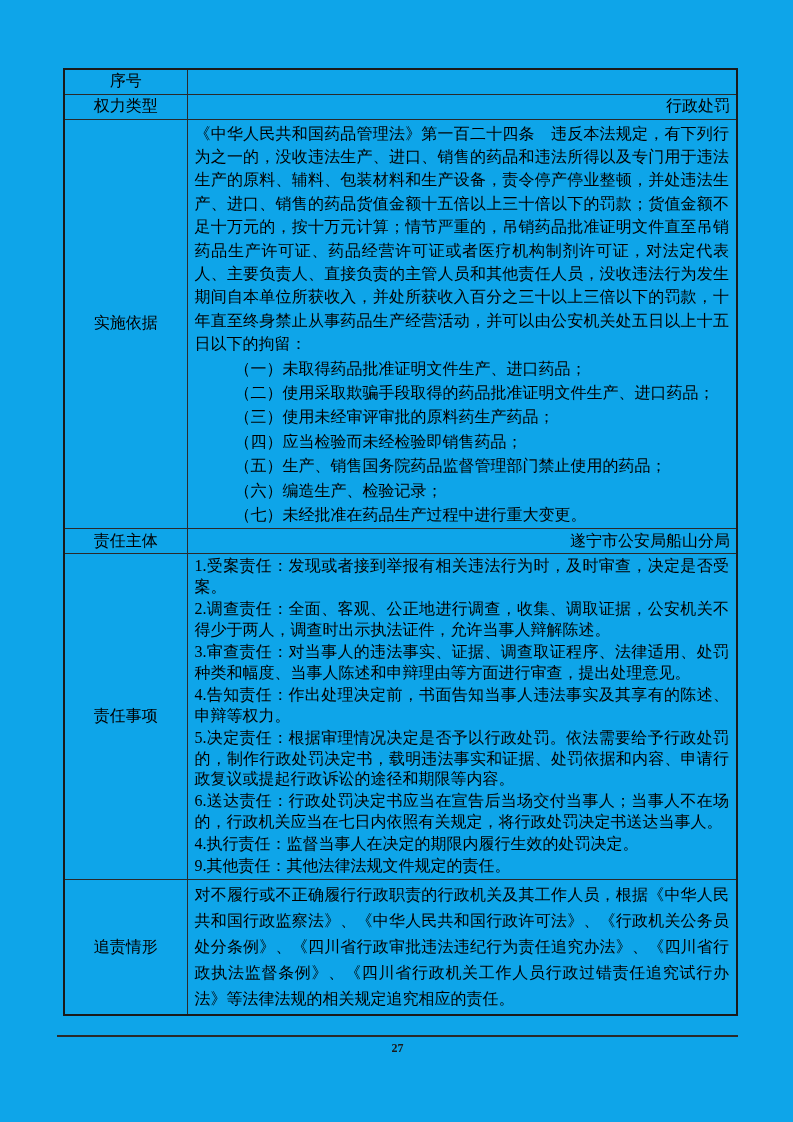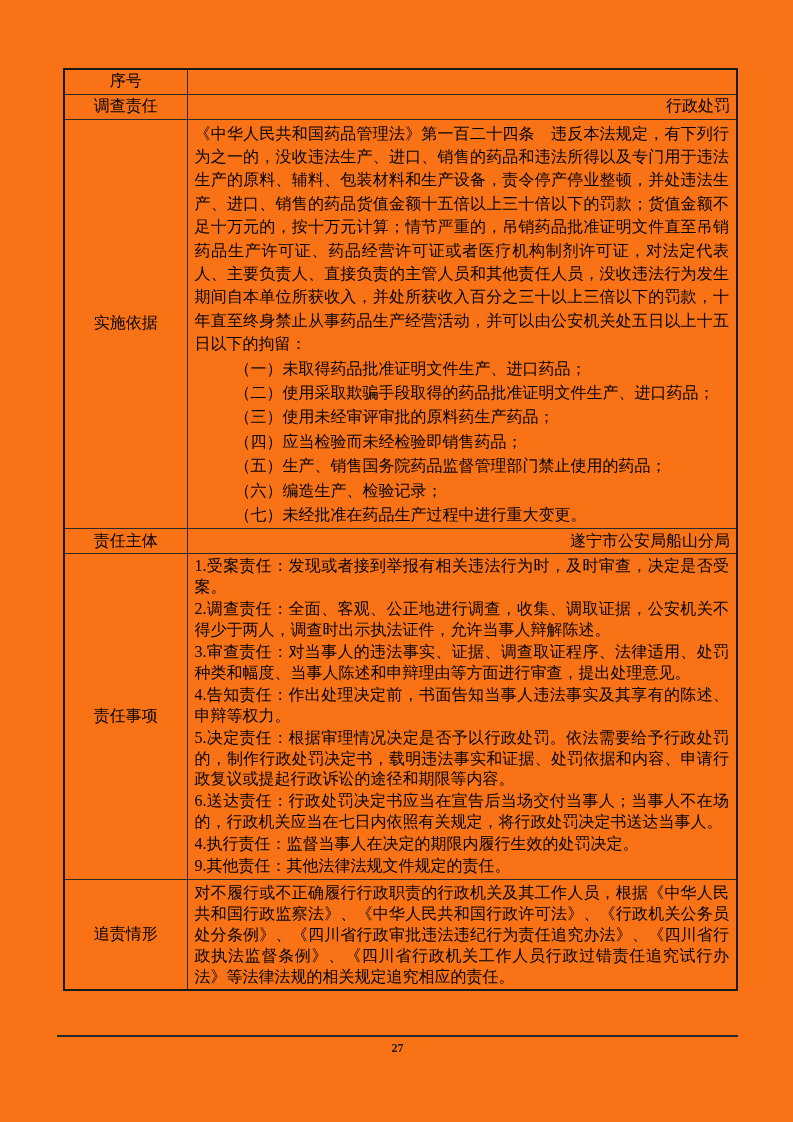--- a/index.html
+++ b/index.html
@@ -1,20 +1,20 @@
 <!DOCTYPE html>
 <html><head>
 <meta charset="utf-8">
 <style>
   html, body { margin:0; padding:0; background:#ffffff; }
   .page {
     position: relative;
     width: 793px;
     height: 1122px;
-    background: #f97316;
+    background: #0ea5e9;
     font-family: "Liberation Serif", "DejaVu Serif", serif;
     color: #000000;
     overflow: hidden;
   }
   table.doc {
     position: absolute;
     left: 63px;
     top: 68px;
     width: 675px;
     border-collapse: collapse;
@@ -30,21 +30,21 @@
   }
   col.label-col { width: 123px; }
   th.row-label { text-align: center; }
   td.center-val { text-align: right; }
   tr.short-row { height: 25px; }
   td.long-cell { padding: 3px 7px; }
   td.long-cell p { margin: 1px; }
   .basis p { line-height: 23.4px; text-align: justify; }
   .basis p.li { text-indent: 2.5em; text-align: left; }
   .duties p { line-height: 20.9px; text-align: justify; }
-  .pursue p { line-height: 21px; text-align: justify; margin: 0; }
+  .pursue p { line-height: 26px; text-align: justify; margin: 0; }
   .footer-rule {
     position: absolute;
     left: 57px;
     top: 1035px;
     width: 681px;
     border-top: 2px solid #2a2a2a;
   }
   .page-number {
     position: absolute;
     left: 57px;
@@ -68,21 +68,21 @@
       <col>
     </colgroup>
 
     <tbody>
         <tr class="short-row">
       <th class="row-label">序号</th>
       <td class="center-val"></td>
     </tr>
 
     <tr class="short-row">
-      <th class="row-label">调查责任</th>
+      <th class="row-label">权力类型</th>
       <td class="center-val">行政处罚</td>
     </tr>
 
 
     <tr>
       <th class="row-label">实施依据</th>
       <td class="long-cell basis">
         <p>《中华人民共和国药品管理法》第一百二十四条　违反本法规定，有下列行为之一的，没收违法生产、进口、销售的药品和违法所得以及专门用于违法生产的原料、辅料、包装材料和生产设备，责令停产停业整顿，并处违法生产、进口、销售的药品货值金额十五倍以上三十倍以下的罚款；货值金额不足十万元的，按十万元计算；情节严重的，吊销药品批准证明文件直至吊销药品生产许可证、药品经营许可证或者医疗机构制剂许可证，对法定代表人、主要负责人、直接负责的主管人员和其他责任人员，没收违法行为发生期间自本单位所获收入，并处所获收入百分之三十以上三倍以下的罚款，十年直至终身禁止从事药品生产经营活动，并可以由公安机关处五日以上十五日以下的拘留：</p>
         <p class="li">（一）未取得药品批准证明文件生产、进口药品；</p>
         <p class="li">（二）使用采取欺骗手段取得的药品批准证明文件生产、进口药品；</p>

